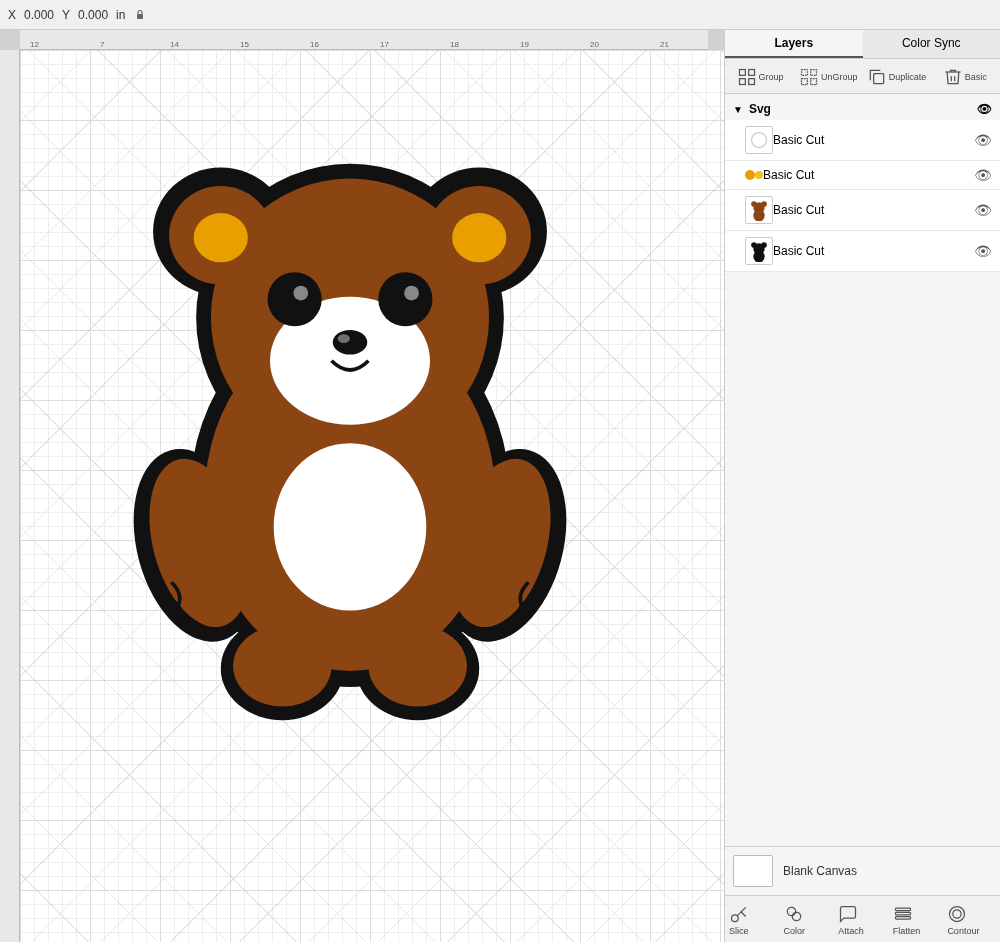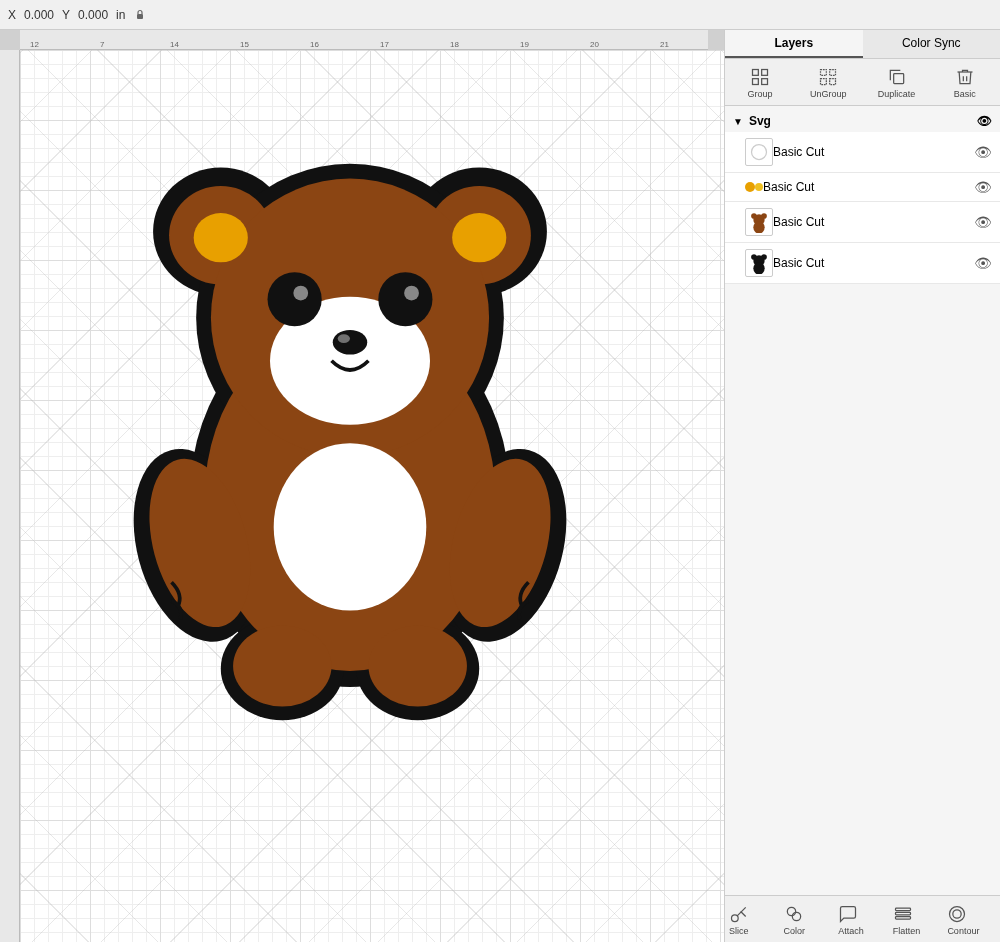--- a/index.html
+++ b/index.html
@@ -133,21 +133,21 @@
     .layer-toolbar {
       display: flex;
       border-bottom: 1px solid #ccc;
       padding: 4px 2px;
       gap: 2px;
       background: #f0f0f0;
     }
     .layer-tool-btn {
       flex: 1;
       display: flex;
-      flex-direction: column;
+      flex-direction: row;
       align-items: center;
       justify-content: center;
       padding: 4px 2px 2px;
       font-size: 9px;
       color: #444;
       cursor: pointer;
       background: none;
       border: none;
       gap: 2px;
     }
@@ -457,20 +457,24 @@
             <ellipse cx="46" cy="16" rx="9" ry="9" fill="#111"></ellipse>
             <circle cx="30" cy="28" r="18" fill="#111"></circle>
             <ellipse cx="30" cy="52" rx="18" ry="20" fill="#111"></ellipse>
           </svg>
         </div>
         <span class="layer-name">Basic Cut</span>
         <span class="layer-eye">👁</span>
       </div>
     </div>
 
+    <div class="blank-canvas-section">
+      <div class="blank-canvas-thumb"></div>
+      <span class="blank-canvas-label">Blank Canvas</span>
+    </div>
 
     <div class="bottom-toolbar">
       <button class="bottom-tool-btn">
         <svg viewBox="0 0 24 24" fill="none" stroke="#555" stroke-width="1.5" width="20" height="20">
           <circle cx="7" cy="17" r="4"></circle>
             <line x1="9.5" y1="14.5" x2="20" y2="4"></line>
             <line x1="14" y1="9" x2="20" y2="15"></line>
         </svg>
         <span>Slice</span>
       </button>

